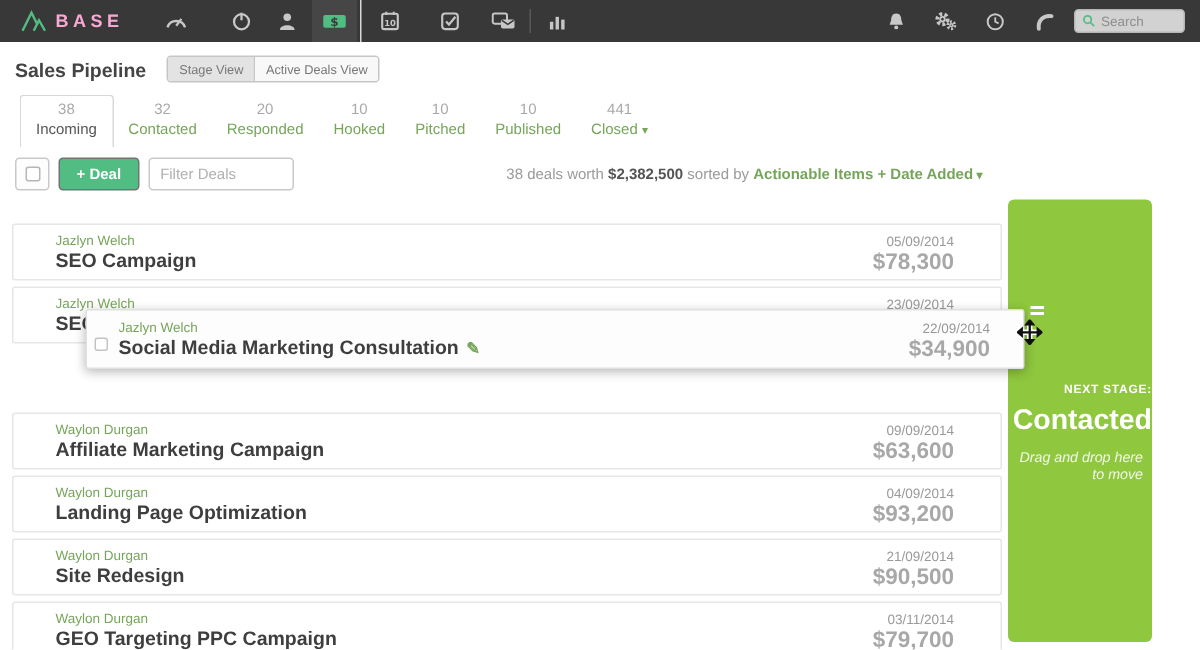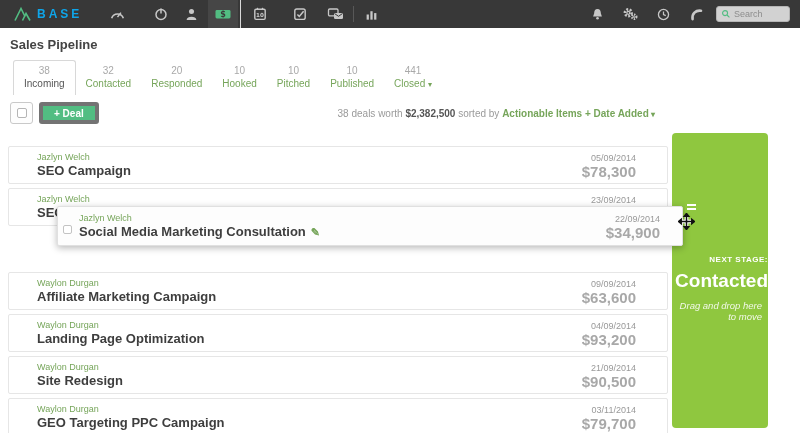--- a/index.html
+++ b/index.html
@@ -3,21 +3,21 @@
 <meta charset="utf-8">
 <style>
   * { margin:0; padding:0; box-sizing:border-box; }
   html,body { width:800px; height:433px; overflow:hidden; background:#fff;
     font-family:"Liberation Sans", sans-serif; }
   body { position:relative; }
 
   
   .navbar { height:28px; background:#383838; display:flex; align-items:center; position:relative; }
   .logo { display:flex; align-items:center; margin-left:14px; }
-  .logo-text { color:#0ea5e9; font-size:12px; font-weight:bold; letter-spacing:3px; margin-left:6px; }
+  .logo-text { color:#f9a8d4; font-size:12px; font-weight:bold; letter-spacing:3px; margin-left:6px; }
   .nav-ic { display:flex; align-items:center; justify-content:center; width:26px; height:28px; cursor:pointer; }
   .nav-tab-active { width:30px; background:#464646; }
   .nav-div { width:1px; height:28px; background:#d8d8d8; margin:0 2px; }
   .nav-div2 { width:1px; height:16px; background:#585858; margin:0 4px; }
   .nav-right { position:absolute; right:10px; top:0; height:28px; display:flex; align-items:center; gap:7px; }
   .searchbox { width:74px; height:16px; background:#d2d2d2; border:1px solid #b5b5b5; border-radius:3px;
     display:flex; align-items:center; padding:0 4px; gap:3px; }
   .searchbox span { color:#8d8d8d; font-size:9px; }
 
   
@@ -35,21 +35,21 @@
   .stage-label { font-size:10px; color:#76a55a; display:block; margin-top:2px; }
   .stage-tab.active { border:1px solid #d8d8d8; border-bottom:none; border-radius:3px 3px 0 0; background:#fff; }
   .stage-tab.active .stage-label { color:#555; }
   .caret { font-size:8px; color:#76a55a; }
 
   
   .toolbar { display:flex; align-items:center; margin:6px 0 0 10px; height:24px; }
   .select-btn { width:23px; height:22px; background:#fdfdfd; border:1px solid #c9c9c9; border-radius:3px;
     display:flex; align-items:center; justify-content:center; cursor:pointer; }
   .select-btn i { width:10px; height:10px; border:1px solid #b5b5b5; border-radius:2px; background:#fff; }
-  .deal-btn { margin-left:6px; height:22px; padding:0 11px; background:#52bd82; color:#fff; border:4px solid #737373;
+  .deal-btn { margin-left:6px; height:22px; padding:0 11px; background:#52bd82; color:#fff; border:1px solid #737373;
     border-radius:3px; font-family:inherit; font-size:10px; font-weight:bold; cursor:pointer; }
   .filter-input { margin-left:6px; width:97px; height:22px; border:1px solid #c9c9c9; border-radius:3px;
     font-family:inherit; font-size:10px; padding:0 7px; color:#444; }
   .filter-input::placeholder { color:#b0b0b0; }
   .summary { margin-left:auto; margin-right:145px; font-size:10px; color:#9a9a9a; }
   .summary b { color:#555;margin-top:18px; }
   .summary .sort-link { color:#76a55a; font-weight:bold; cursor:pointer; }
 
   
   .deal-list { margin:21px 0 0 8px; width:660px; }
@@ -180,20 +180,24 @@
           <circle cx="6.5" cy="6.5" r="4" fill="none" stroke="#52bd82" stroke-width="1.8"></circle>
           <line x1="9.6" y1="9.6" x2="13.5" y2="13.5" stroke="#52bd82" stroke-width="1.8"></line>
         </svg>
       <span>Search</span>
     </div>
   </div>
 </nav>
 
 <div class="header-row">
   <div class="page-title">Sales Pipeline</div>
+  <div class="view-toggle">
+    <button class="vt-active">Stage View</button>
+    <button class="vt-idle">Active Deals View</button>
+  </div>
 </div>
 
 <div class="stage-tabs">
   <div class="stage-tab active">
     <span class="stage-count">38</span>
     <span class="stage-label">Incoming</span>
   </div>
   <div class="stage-tab">
     <span class="stage-count">32</span>
     <span class="stage-label">Contacted</span>
@@ -218,20 +222,21 @@
     <span class="stage-count">441</span>
     <span class="stage-label"><span>Closed</span> <span class="caret">▾</span></span>
   </div>
 </div>
 
 <div class="toolbar">
   <div class="select-btn">
       <i></i>
     </div>
   <button class="deal-btn">+ Deal</button>
+  <input class="filter-input" placeholder="Filter Deals" style="">
   <div class="summary"><span>38 deals worth </span><b>$2,382,500</b><span> sorted by </span><span class="sort-link"><span>Actionable Items + Date Added</span><span class="caret"> ▾</span></span></div>
 </div>
 
 <div class="deal-list">
     <div class="deal-row">
     <div class="deal-owner">Jazlyn Welch</div>
     <div class="deal-title">SEO Campaign</div>
     <div class="deal-date">05/09/2014</div>
     <div class="deal-value">$78,300</div>
   </div>

